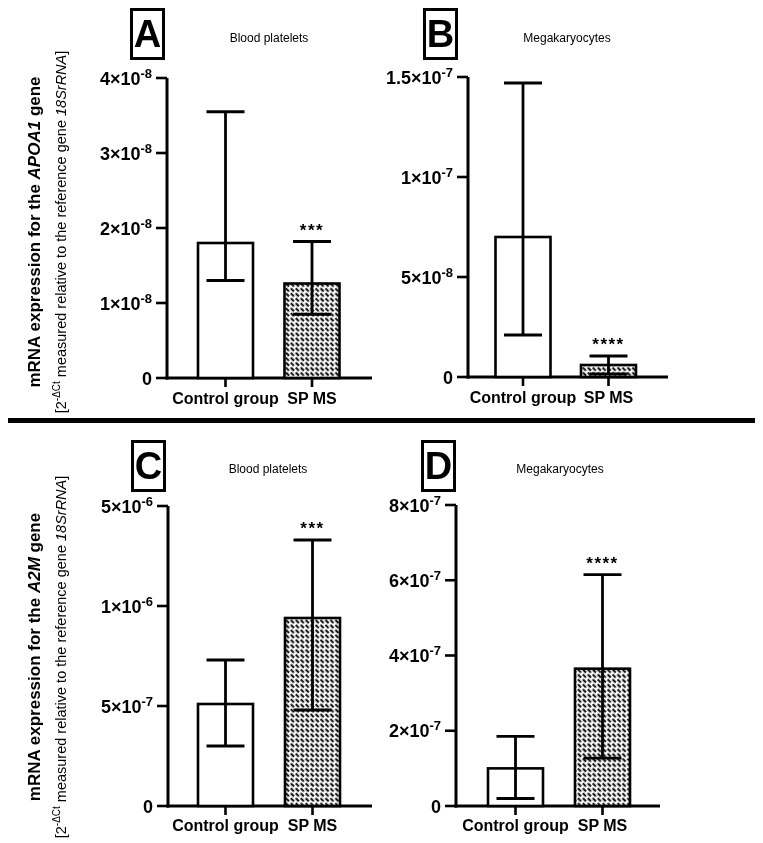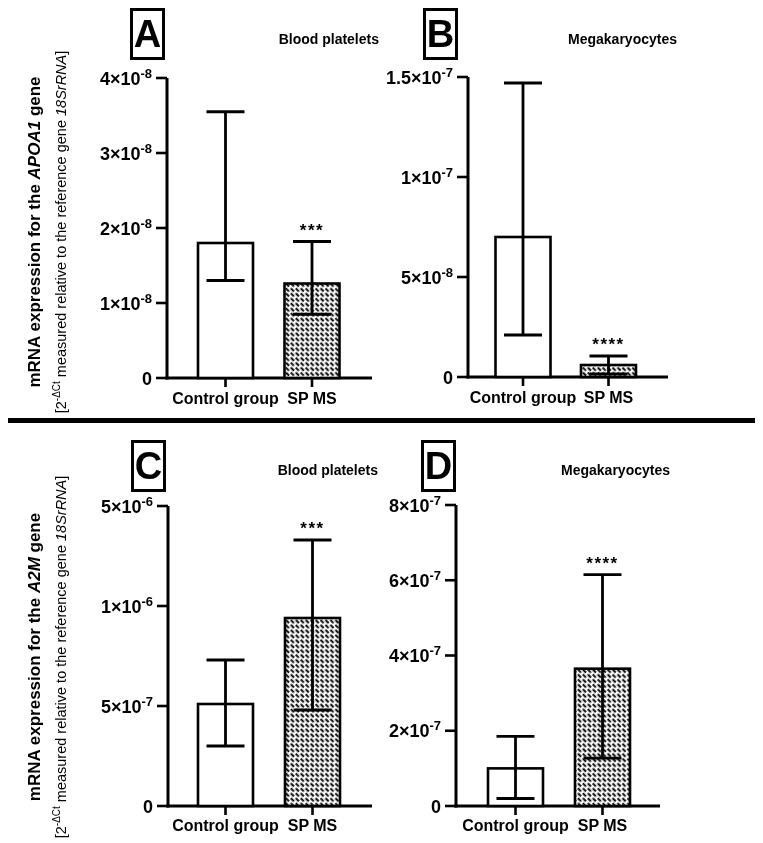--- a/index.html
+++ b/index.html
@@ -7,22 +7,22 @@
           font-family:"Liberation Sans",sans-serif;color:#000;}
   .ylabel{position:absolute;width:420px;height:46px;transform:rotate(-90deg);
           display:flex;flex-direction:column;justify-content:center;text-align:center;}
   .yl1{font-weight:bold;font-size:17px;line-height:24px;white-space:nowrap;}
   .yl2{font-size:14.5px;line-height:20px;white-space:nowrap;}
   .yl2 sup{font-size:10px;}
   .yl1 i,.yl2 i{font-style:italic;}
   .panel-letter{position:absolute;width:29px;height:46px;border:3px solid #000;
           display:flex;align-items:center;justify-content:center;
           font-weight:bold;font-size:38px;line-height:1;background:#fff;}
-  .panel-title{position:absolute;width:220px;text-align:right;
-          font-weight:bold;font-size:14px;white-space:nowrap;}
+  .panel-title{position:absolute;width:220px;text-align:center;
+          font-weight:normal;font-size:12px;white-space:nowrap;}
   .chart{position:absolute;}
   #divider{position:absolute;left:8px;top:418px;width:747px;height:5px;background:#000;}
   svg text{font-family:"Liberation Sans",sans-serif;font-weight:bold;fill:#000;}
 </style>
 </head>
 <body>
 
 <div id="figure">
 
   <div class="ylabel" style="left:-163px;top:209px;">

